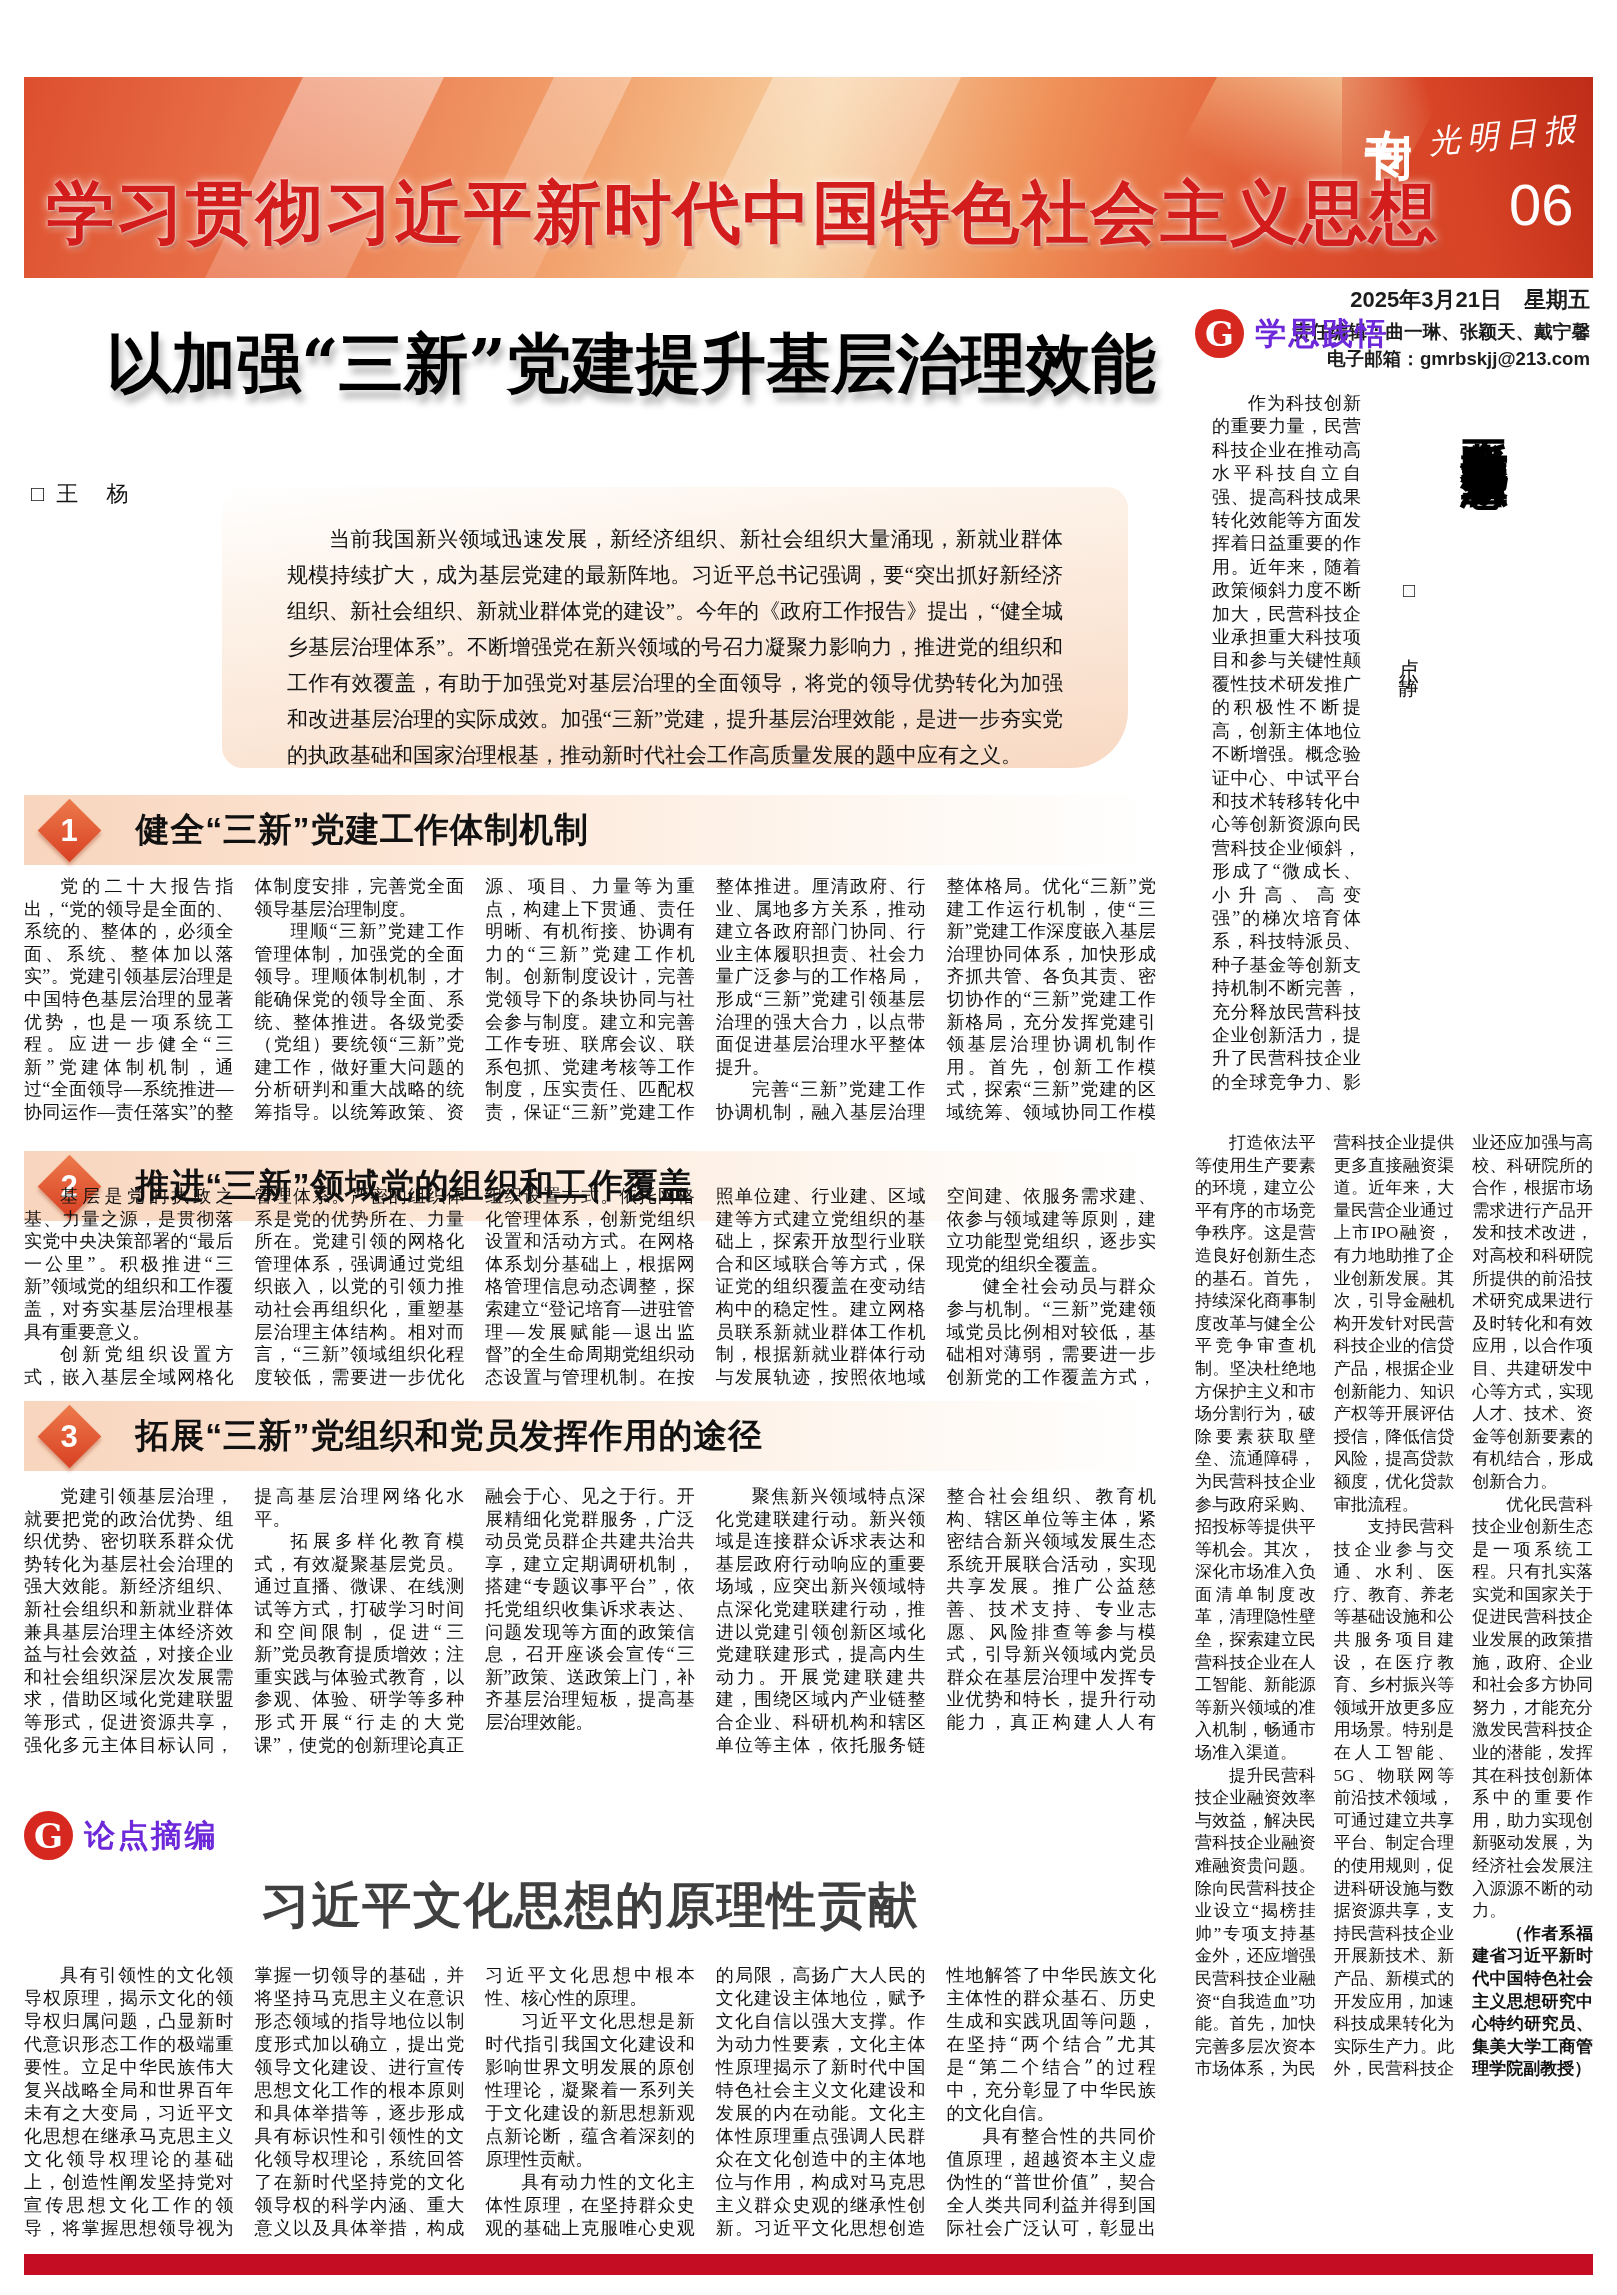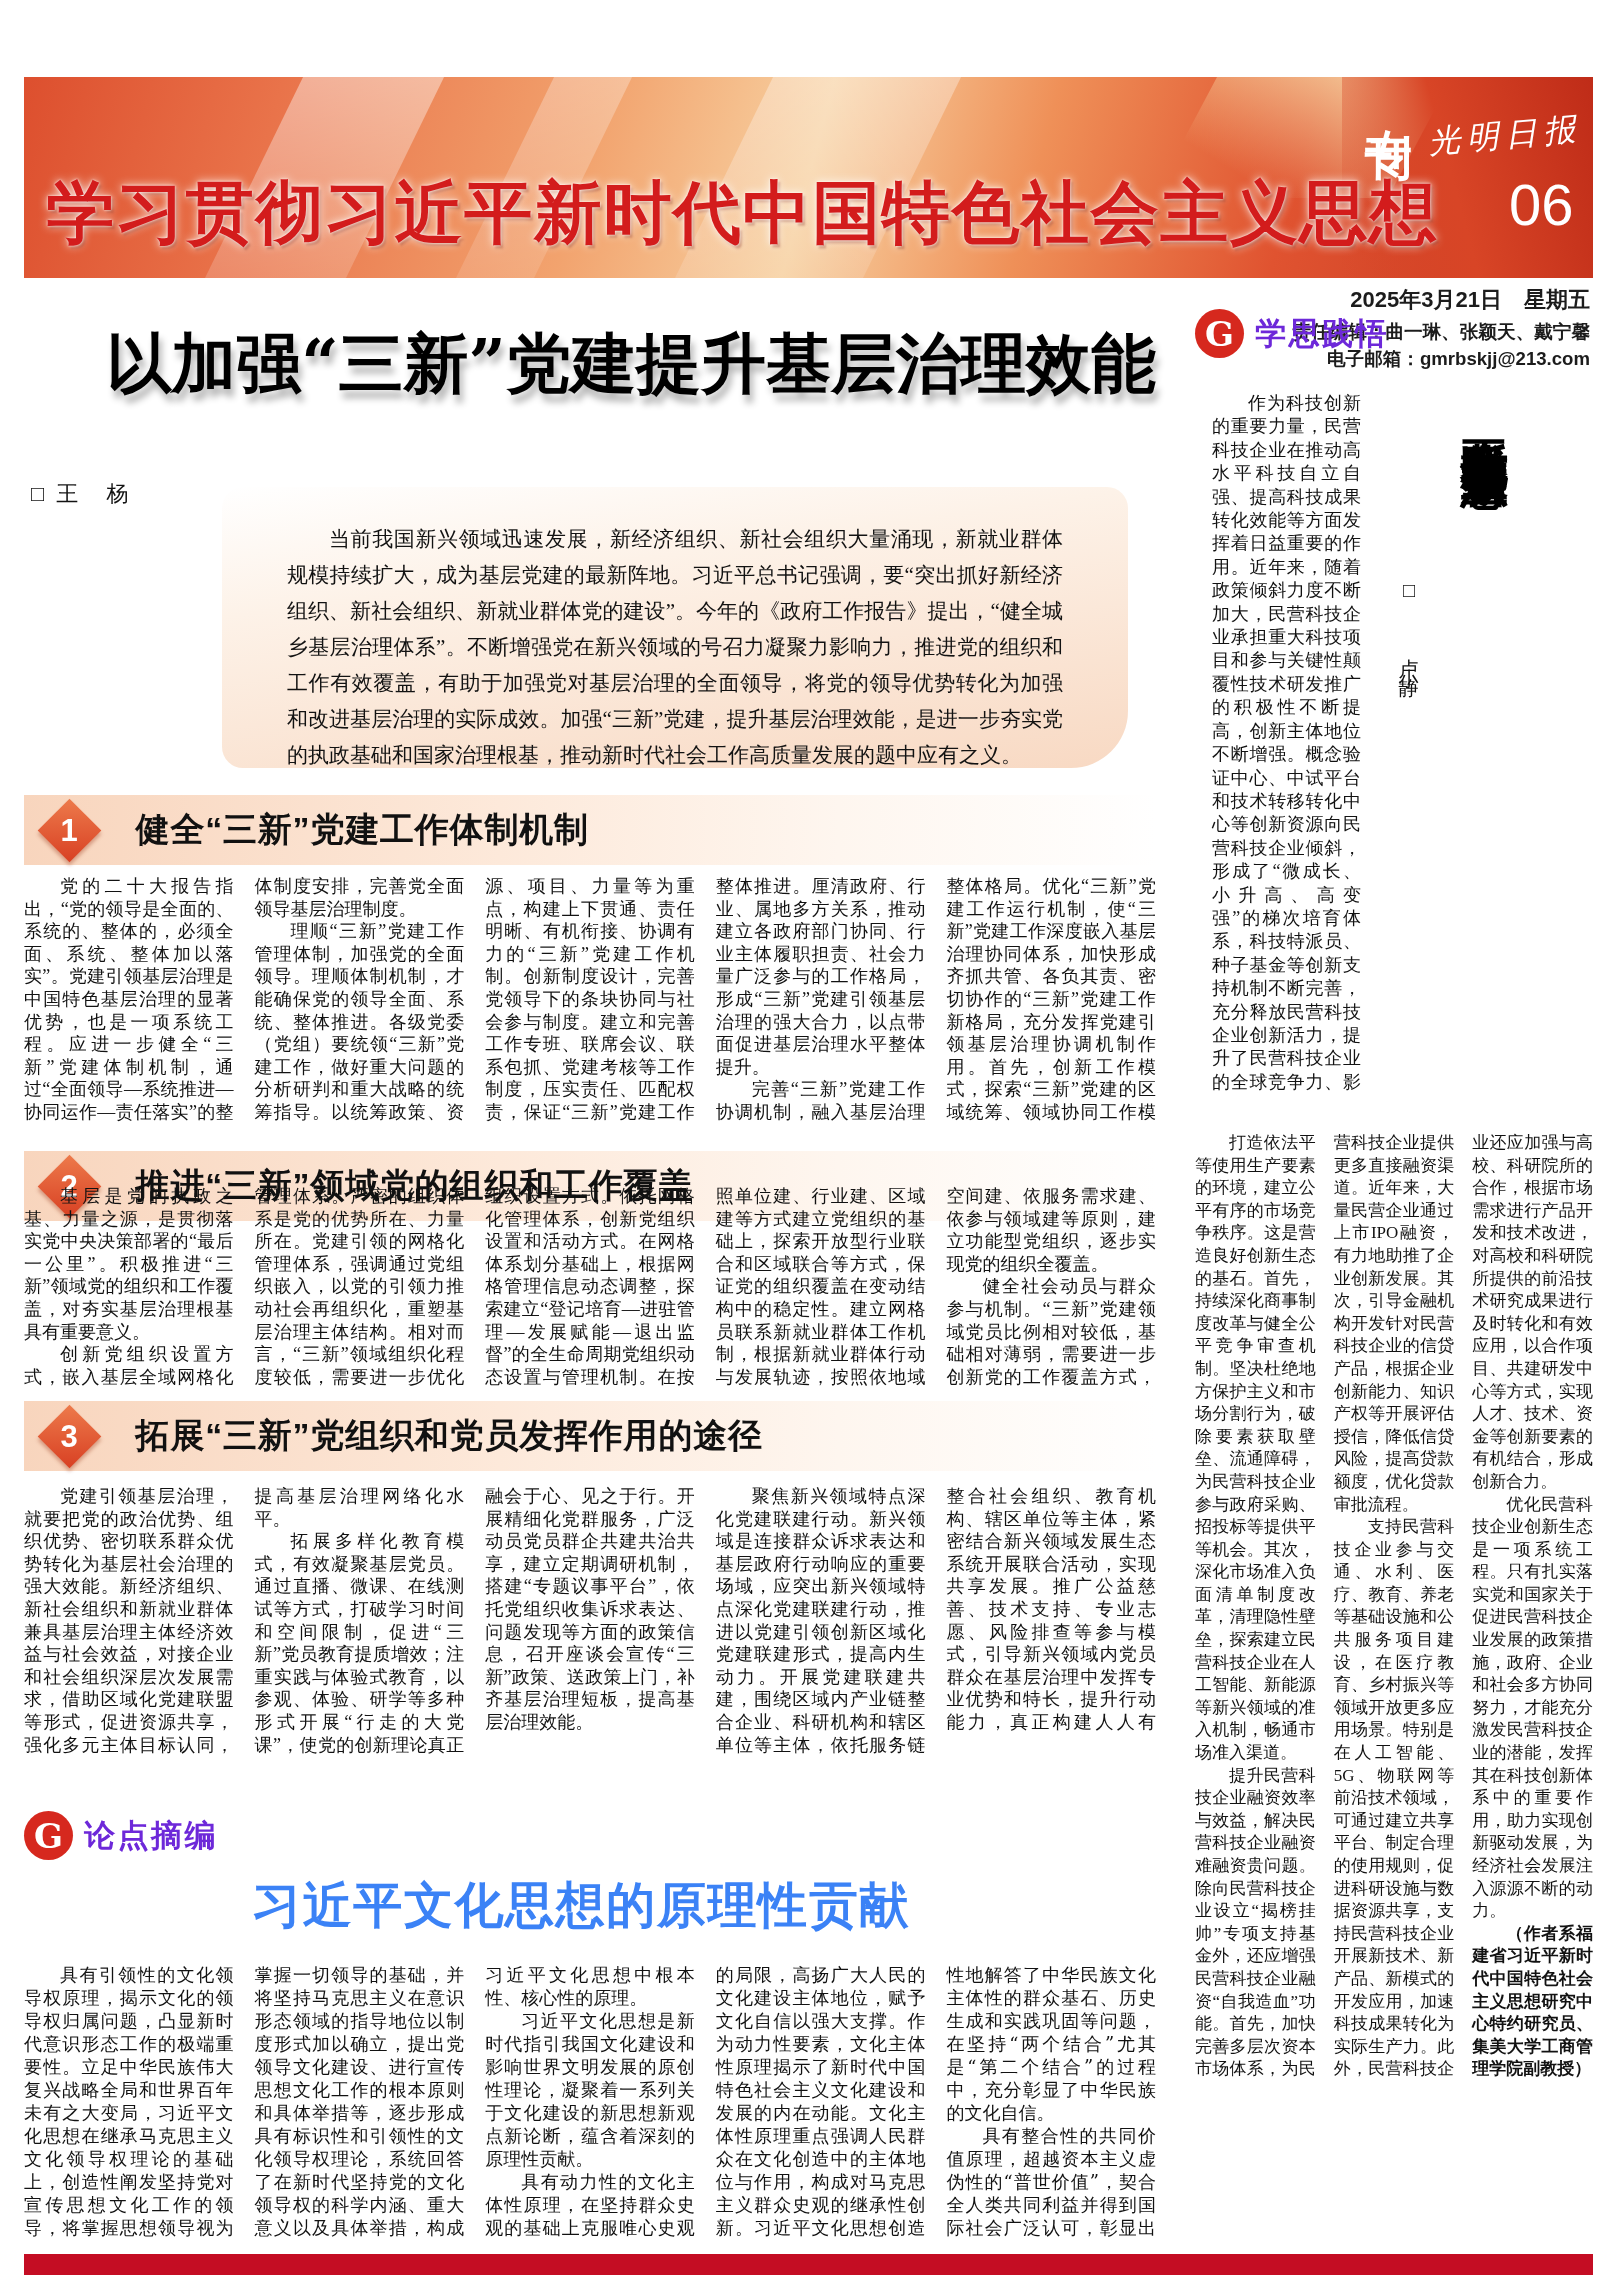--- a/index.html
+++ b/index.html
@@ -74,22 +74,22 @@
   .sb-colA p{margin:12px;text-indent:2em;}
   .sb-byline{position:absolute;left:1396px;top:579px;writing-mode:vertical-rl;text-orientation:upright;
     font-size:20px;letter-spacing:9.7px;}
   .sb-title{position:absolute;left:1454px;top:403px;height:689px;writing-mode:vertical-rl;text-orientation:upright;
     font:900 47px "DejaVu Serif",serif;letter-spacing:1.6px;color:#000;}
   .sb-bottom{position:absolute;left:1195px;top:1106px;width:398px;height:1093px;overflow:hidden;
     column-count:3;column-gap:18px;font-size:17px;line-height:22.6px;text-align:justify;margin-top:26px;}
   .sb-bottom p{margin:0;text-indent:2em;}
 
   
-  .bottom-headline{position:absolute;left:15px;top:1873px;width:1132px;text-align:center;white-space:nowrap;
-    font:900 49px "DejaVu Serif",serif;letter-spacing:1.6px;color:#3b82f6;}
+  .bottom-headline{position:absolute;left:24px;top:1873px;width:1132px;text-align:center;white-space:nowrap;
+    font:900 49px "DejaVu Serif",serif;letter-spacing:1.6px;color:#404040;}
   .bottom-body{position:absolute;left:24px;top:1963px;width:1132px;height:281px;overflow:hidden;
     column-count:5;column-gap:21px;font-size:18px;line-height:23px;text-align:justify;
     font-family:"DejaVu Serif",serif;}
   .bottom-body p{margin:0;text-indent:2em;}
 
   .red-bar{position:absolute;left:24px;top:2254px;width:1569px;height:21px;background:#c40d23;}
 </style>
 </head>
 <body>
 

